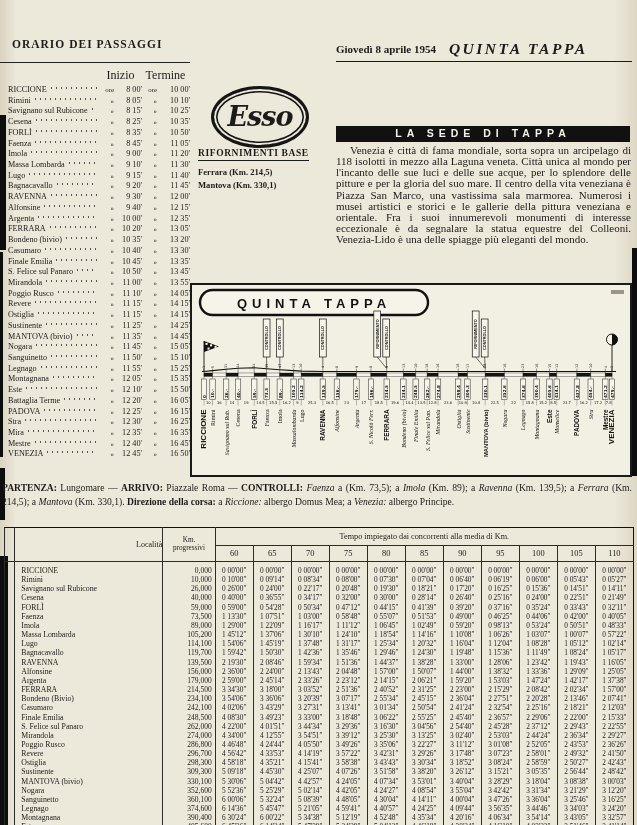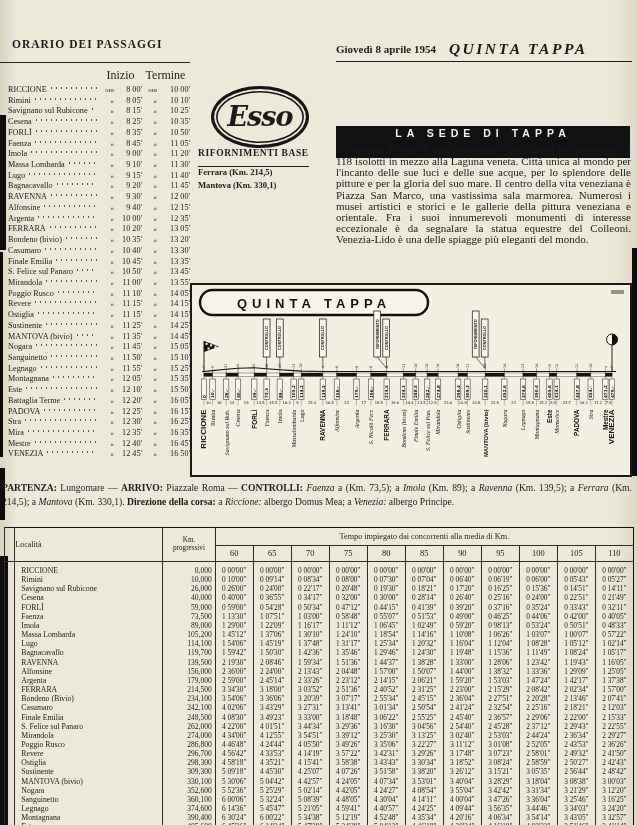--- a/index.html
+++ b/index.html
@@ -24,33 +24,33 @@
   .tt1{flex:0 0 28px;text-align:right;}
   .tt2{flex:0 0 33px;text-align:right;}
 
   
   #esso-logo{position:absolute;left:211px;top:86px;width:92px;height:56px;border-radius:50%;
              border:3.5px solid #151515;box-shadow:inset 0 0 0 2px #ece8da,inset 0 0 0 3.6px #151515;
              display:flex;align-items:center;justify-content:center;}
   #esso-logo span{font-family:"DejaVu Serif",serif;font-style:italic;font-weight:bold;font-size:27px;
                   letter-spacing:-1px;transform:translateY(-1px);}
   #rif-title{position:absolute;left:198px;top:148px;font-weight:bold;font-size:9.5px;letter-spacing:.6px;
-             border-bottom:1.3px solid #1b1b1b;padding-bottom:8px;}
+             border-bottom:1.3px solid #1b1b1b;padding-bottom:2px;}
   #rif-items{position:absolute;left:198px;top:166px;font-weight:bold;font-size:8.6px;line-height:12.5px;}
 
   
   #hdr-right{position:absolute;left:336px;top:40px;width:296px;}
   #hdr-line1{display:flex;align-items:center;}
   #hdr-date{font-weight:bold;font-size:11px;}
   #hdr-stage{font-weight:bold;font-style:italic;font-size:15.5px;letter-spacing:2.5px;margin-left:13px;}
   #hdr-rule{border-top:1.7px solid #1b1b1b;margin-top:3px;}
   #hdr-km{text-align:right;font-weight:bold;font-size:12px;margin-top:2px;}
   #route-title{position:absolute;left:334px;top:86px;width:298px;font-weight:bold;font-size:26.5px;
                letter-spacing:.5px;white-space:nowrap;}
-  #sede-banner{position:absolute;left:336px;top:126px;width:294px;height:32px;background:#111;
+  #sede-banner{position:absolute;left:336px;top:126px;width:294px;height:16px;background:#111;
                color:#f5f2e8;font-family:"Liberation Sans",sans-serif;font-weight:bold;font-size:10.5px;
                letter-spacing:5px;text-align:center;line-height:15.5px;}
   #sede-text{position:absolute;left:336px;top:145px;width:295px;font-size:11px;line-height:11.15px;
              text-align:justify;text-indent:14px;}
 
   
   #diagram{position:absolute;left:190px;top:283px;width:438px;height:190px;border:2px solid #1a1a1a;
            background:#f2efe3;}
 
   
@@ -59,21 +59,21 @@
   #partenza .b{font-weight:bold;}
   #partenza .i{font-style:italic;}
 
   
   #big-table{position:absolute;left:4px;top:527px;width:630px;border-collapse:collapse;
              border:1.7px solid #111;}
   #big-table th,#big-table td{border-left:.8px solid #2b2b2b;padding:0;font-weight:normal;}
   #big-table thead th{border-bottom:.8px solid #2b2b2b;}
   #big-table .mark{width:10px;}
   #big-table .loc{width:146px;}
-  #big-table th.loc{text-align:left;font-size:8px;}
+  #big-table th.loc{text-align:right;font-size:8px;}
   #big-table td.loc{text-align:left;padding-left:6px;font-size:7.8px;white-space:nowrap;}
   #big-table .km{width:50px;}
   #big-table th.km{text-align:center;font-size:7.2px;line-height:7.6px;}
   #big-table td.km{text-align:right;padding-right:3px;font-size:7.5px;}
   #big-table th.span{font-size:8.2px;height:17px;}
   #big-table th.sp{font-size:8.4px;height:15px;width:38px;}
   #big-table td.tm{text-align:center;font-size:7.3px;white-space:nowrap;}
   #big-table tbody tr{height:9.15px;line-height:9.15px;}
   #big-table tbody tr.first td{padding-top:4px;}
 </style>

